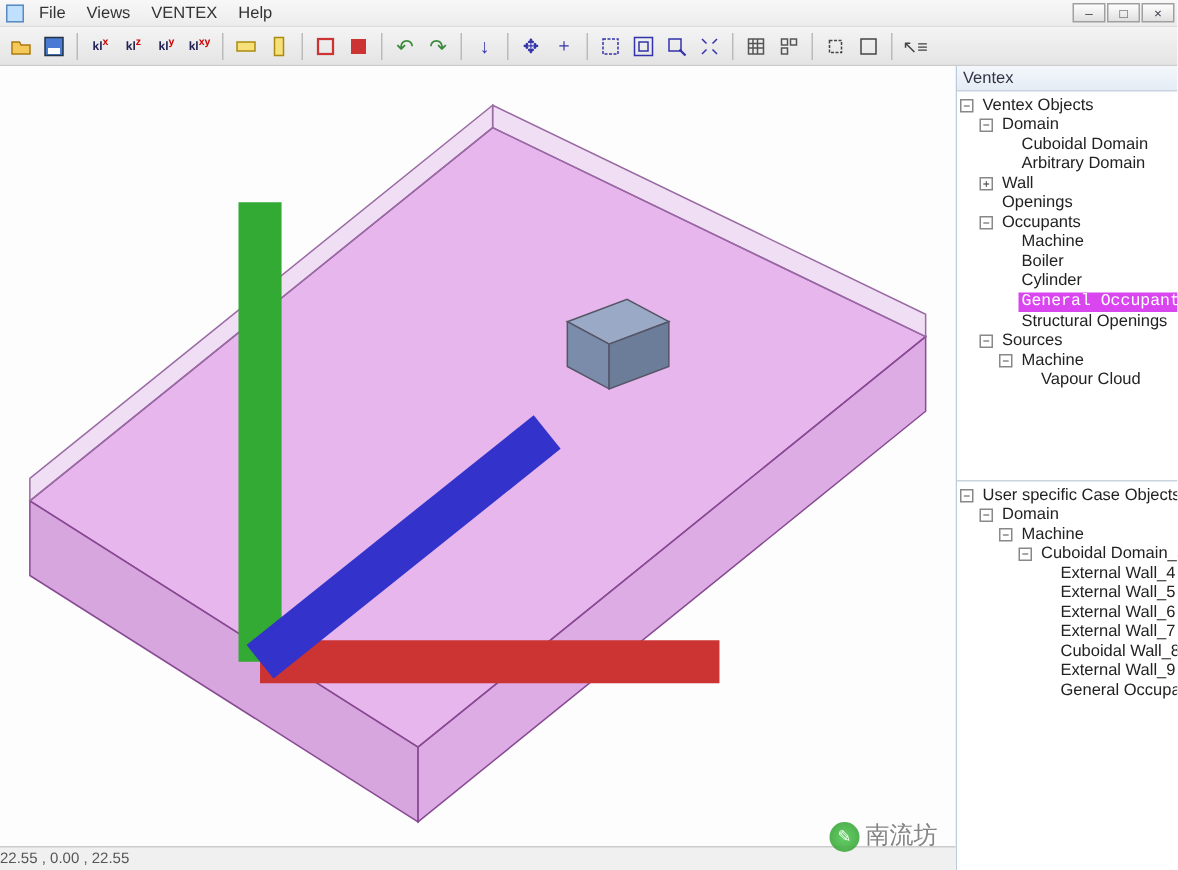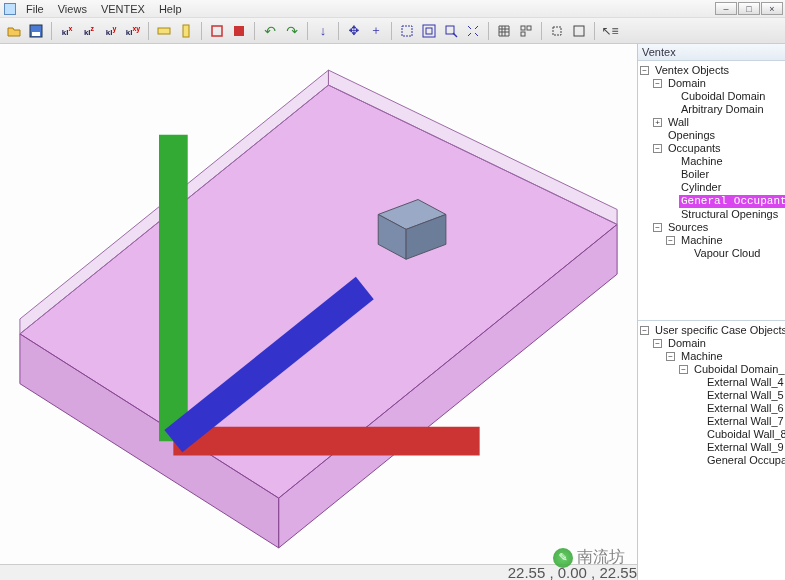--- a/index.html
+++ b/index.html
@@ -26,21 +26,21 @@
 .panel-title { font-size: 11px; padding: 2px 4px; background: linear-gradient(#f4f8fc,#e4ecf4); border-bottom: 1px solid #c8d4e0; color: #334; }
 .panel-body { flex: 1; padding: 3px 2px; overflow: hidden; }
 .panel-body.upper { border-bottom: 1px solid #c8d4e0; }
 
 .tree-node { position: relative; padding-left: 13px; }
 .tree-label { display: inline-block; padding: 0 2px; color: #222; white-space: nowrap; line-height: 13px; cursor: default; }
 .tree-label.selected { background: #d946ef; color: #fff; font-family: Liberation Mono, monospace; }
 .tree-toggle { position: absolute; left: 0; top: 2px; width: 9px; height: 9px; border: 1px solid #888; background: #fff; font-size: 8px; line-height: 7px; text-align: center; color: #333; cursor: pointer; }
 .tree-children { margin-left: 0; }
 
-.statusbar { position: absolute; bottom: 0; left: 0; right: 148px; height: 16px; background: #f0f0f0; border-top: 1px solid #ccc; font-size: 15px; color: #555; text-align: right; line-height: 16px; }
+.statusbar { position: absolute; bottom: 0; left: 0; right: 148px; height: 16px; background: #f0f0f0; border-top: 1px solid #ccc; font-size: 10px; color: #555; text-align: left; line-height: 16px; }
 
 .watermark { position: absolute; right: 160px; bottom: 12px; display: flex; align-items: center; gap: 4px; opacity: 0.9; }
 .watermark .wm-circle { width: 20px; height: 20px; border-radius: 50%; background: radial-gradient(#5c5,#393); display:flex; align-items:center; justify-content:center; color:#fff; font-size:11px; }
 .watermark .wm-text { font-size: 16px; color: #777; }
 
 .axis-gizmo { position: absolute; left: 8px; bottom: 24px; width: 28px; height: 28px; }
 </style>
 </head>
 <body>
 

